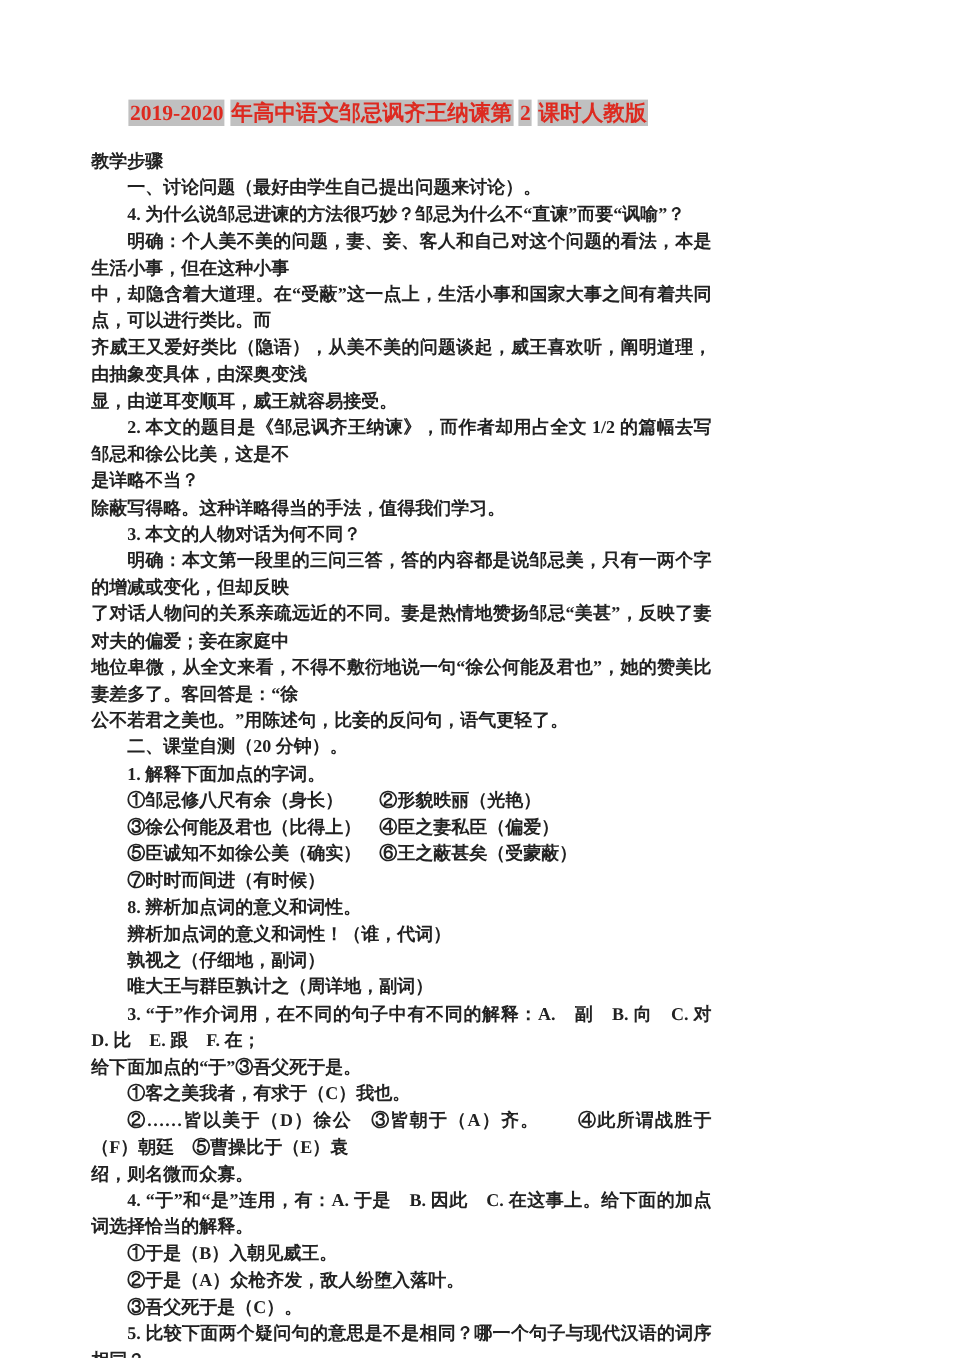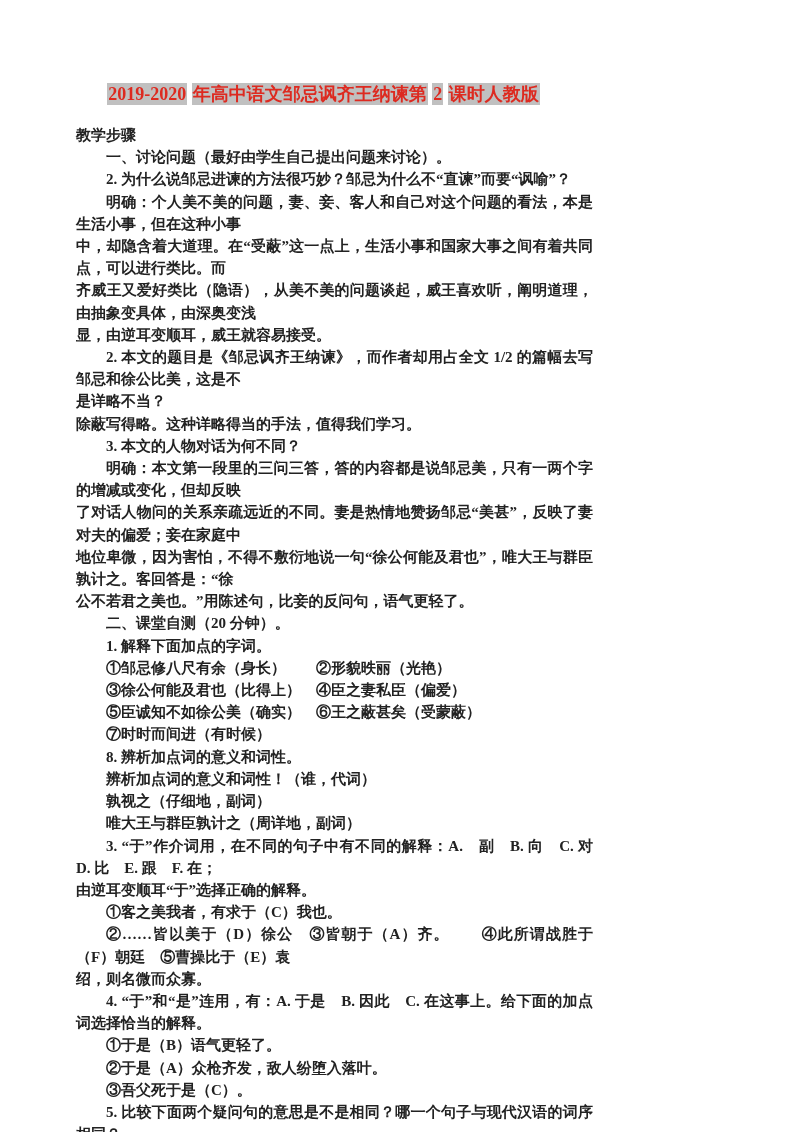--- a/index.html
+++ b/index.html
@@ -54,50 +54,50 @@
   }
 </style>
 </head>
 <body>
 
 <div class="page">
   <div class="doc-title"><span class="hl">2019-2020</span> <span class="hl">年高中语文邹忌讽齐王纳谏第</span> <span class="hl">2</span> <span class="hl">课时人教版</span></div>
   <div class="doc-body">
       <div class="line"><span>教学步骤</span></div>
       <div class="line ind"><span>一、讨论问题（最好由学生自己提出问题来讨论）。</span></div>
-      <div class="line ind"><span>2. 为什么说邹忌进谏的方法很巧妙？邹忌为什么不“直谏”而要“讽喻”？</span></div>
+      <div class="line ind"><span>4. 为什么说邹忌进谏的方法很巧妙？邹忌为什么不“直谏”而要“讽喻”？</span></div>
       <div class="line ind"><span>明确：个人美不美的问题，妻、妾、客人和自己对这个问题的看法，本是生活小事，但在这种小事</span></div>
       <div class="line"><span>中，却隐含着大道理。在“受蔽”这一点上，生活小事和国家大事之间有着共同点，可以进行类比。而</span></div>
       <div class="line"><span>齐威王又爱好类比（隐语），从美不美的问题谈起，威王喜欢听，阐明道理，由抽象变具体，由深奥变浅</span></div>
       <div class="line"><span>显，由逆耳变顺耳，威王就容易接受。</span></div>
       <div class="line ind"><span>2. 本文的题目是《邹忌讽齐王纳谏》，而作者却用占全文 1/2 的篇幅去写邹忌和徐公比美，这是不</span></div>
       <div class="line"><span>是详略不当？</span></div>
       <div class="line"><span>除蔽写得略。这种详略得当的手法，值得我们学习。</span></div>
       <div class="line ind"><span>3. 本文的人物对话为何不同？</span></div>
       <div class="line ind"><span>明确：本文第一段里的三问三答，答的内容都是说邹忌美，只有一两个字的增减或变化，但却反映</span></div>
       <div class="line"><span>了对话人物问的关系亲疏远近的不同。妻是热情地赞扬邹忌“美甚”，反映了妻对夫的偏爱；妾在家庭中</span></div>
-      <div class="line"><span>地位卑微，因为害怕，不得不敷衍地说一句“徐公何能及君也”，唯大王与群臣孰计之。客回答是：“徐</span></div>
+      <div class="line"><span>地位卑微，从全文来看，不得不敷衍地说一句“徐公何能及君也”，她的赞美比妻差多了。客回答是：“徐</span></div>
       <div class="line"><span>公不若君之美也。”用陈述句，比妾的反问句，语气更轻了。</span></div>
       <div class="line ind"><span>二、课堂自测（20 分钟）。</span></div>
       <div class="line ind"><span>1. 解释下面加点的字词。</span></div>
       <div class="line ind"><span>①邹忌修八尺有余（身长）　　②形貌昳丽（光艳）</span></div>
       <div class="line ind"><span>③徐公何能及君也（比得上）　④臣之妻私臣（偏爱）</span></div>
       <div class="line ind"><span>⑤臣诚知不如徐公美（确实）　⑥王之蔽甚矣（受蒙蔽）</span></div>
       <div class="line ind"><span>⑦时时而间进（有时候）</span></div>
       <div class="line ind"><span>8. 辨析加点词的意义和词性。</span></div>
       <div class="line ind"><span>辨析加点词的意义和词性！（谁，代词）</span></div>
       <div class="line ind"><span>孰视之（仔细地，副词）</span></div>
       <div class="line ind"><span>唯大王与群臣孰计之（周详地，副词）</span></div>
       <div class="line ind"><span>3. “于”作介词用，在不同的句子中有不同的解释：A.　副　B. 向　C. 对　D. 比　E. 跟　F. 在；</span></div>
-      <div class="line"><span>由逆耳变顺耳“于”选择正确的解释。</span></div>
+      <div class="line"><span>给下面加点的“于”③吾父死于是。</span></div>
       <div class="line ind"><span>①客之美我者，有求于（C）我也。</span></div>
       <div class="line ind"><span>②……皆以美于（D）徐公　③皆朝于（A）齐。　　④此所谓战胜于（F）朝廷　⑤曹操比于（E）袁</span></div>
       <div class="line"><span>绍，则名微而众寡。</span></div>
       <div class="line ind"><span>4. “于”和“是”连用，有：A. 于是　B. 因此　C. 在这事上。给下面的加点词选择恰当的解释。</span></div>
-      <div class="line ind"><span>①于是（B）语气更轻了。</span></div>
+      <div class="line ind"><span>①于是（B）入朝见威王。</span></div>
       <div class="line ind"><span>②于是（A）众枪齐发，敌人纷堕入落叶。</span></div>
       <div class="line ind"><span>③吾父死于是（C）。</span></div>
       <div class="line ind"><span>5. 比较下面两个疑问句的意思是不是相同？哪一个句子与现代汉语的词序相同？</span></div>
       <div class="line ind"><span>①吾孰与徐公美？</span></div>
       <div class="line ind"><span>②吾与徐公孰美？</span></div>
       <div class="line ind"><span>[答]这两个句子都有表比较的疑问代词</span><span class="u">“孰”（谁、哪个、什么），都有连接相比较事物的连词“与”，</span></div>
     </div>
 </div>
 
 </body></html>

